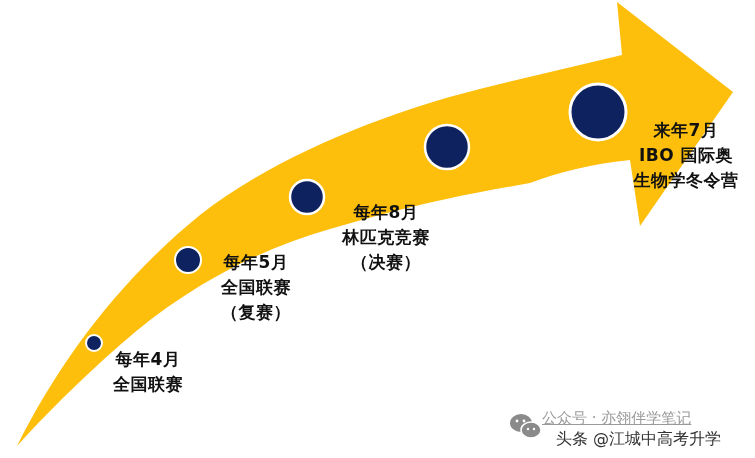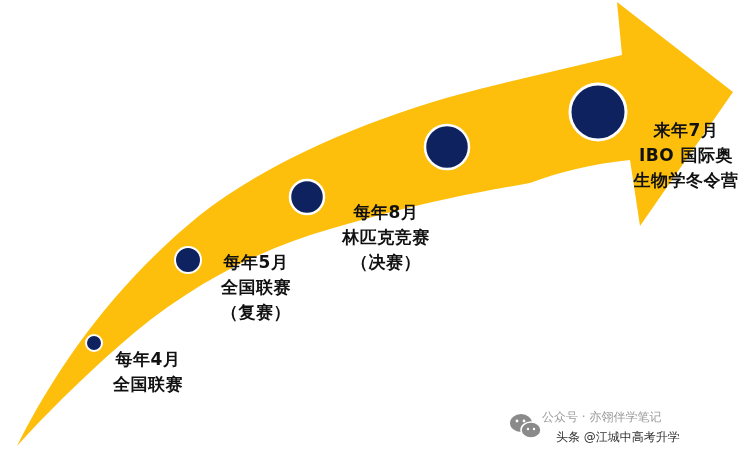--- a/index.html
+++ b/index.html
@@ -44,29 +44,30 @@
       position: absolute;
       left: 8px;
       top: 6px;
       width: 36px;
       height: 30px;
     }
     #wm-official {
       position: absolute;
       left: 42px;
       top: 4px;
-      font-size: 12px;
+      font-size: 15px;
       color: #9a9a9a;
       white-space: nowrap;
+      text-decoration: underline;
     }
     #wm-toutiao {
       position: absolute;
       left: 56px;
       top: 24px;
-      font-size: 12px;
+      font-size: 16px;
       color: #333333;
       white-space: nowrap;
     }
   </style>
 </head>
 <body>
 
 <div id="canvas">
 
   <svg id="arrow-svg" width="755" height="458" viewBox="0 0 755 458">

